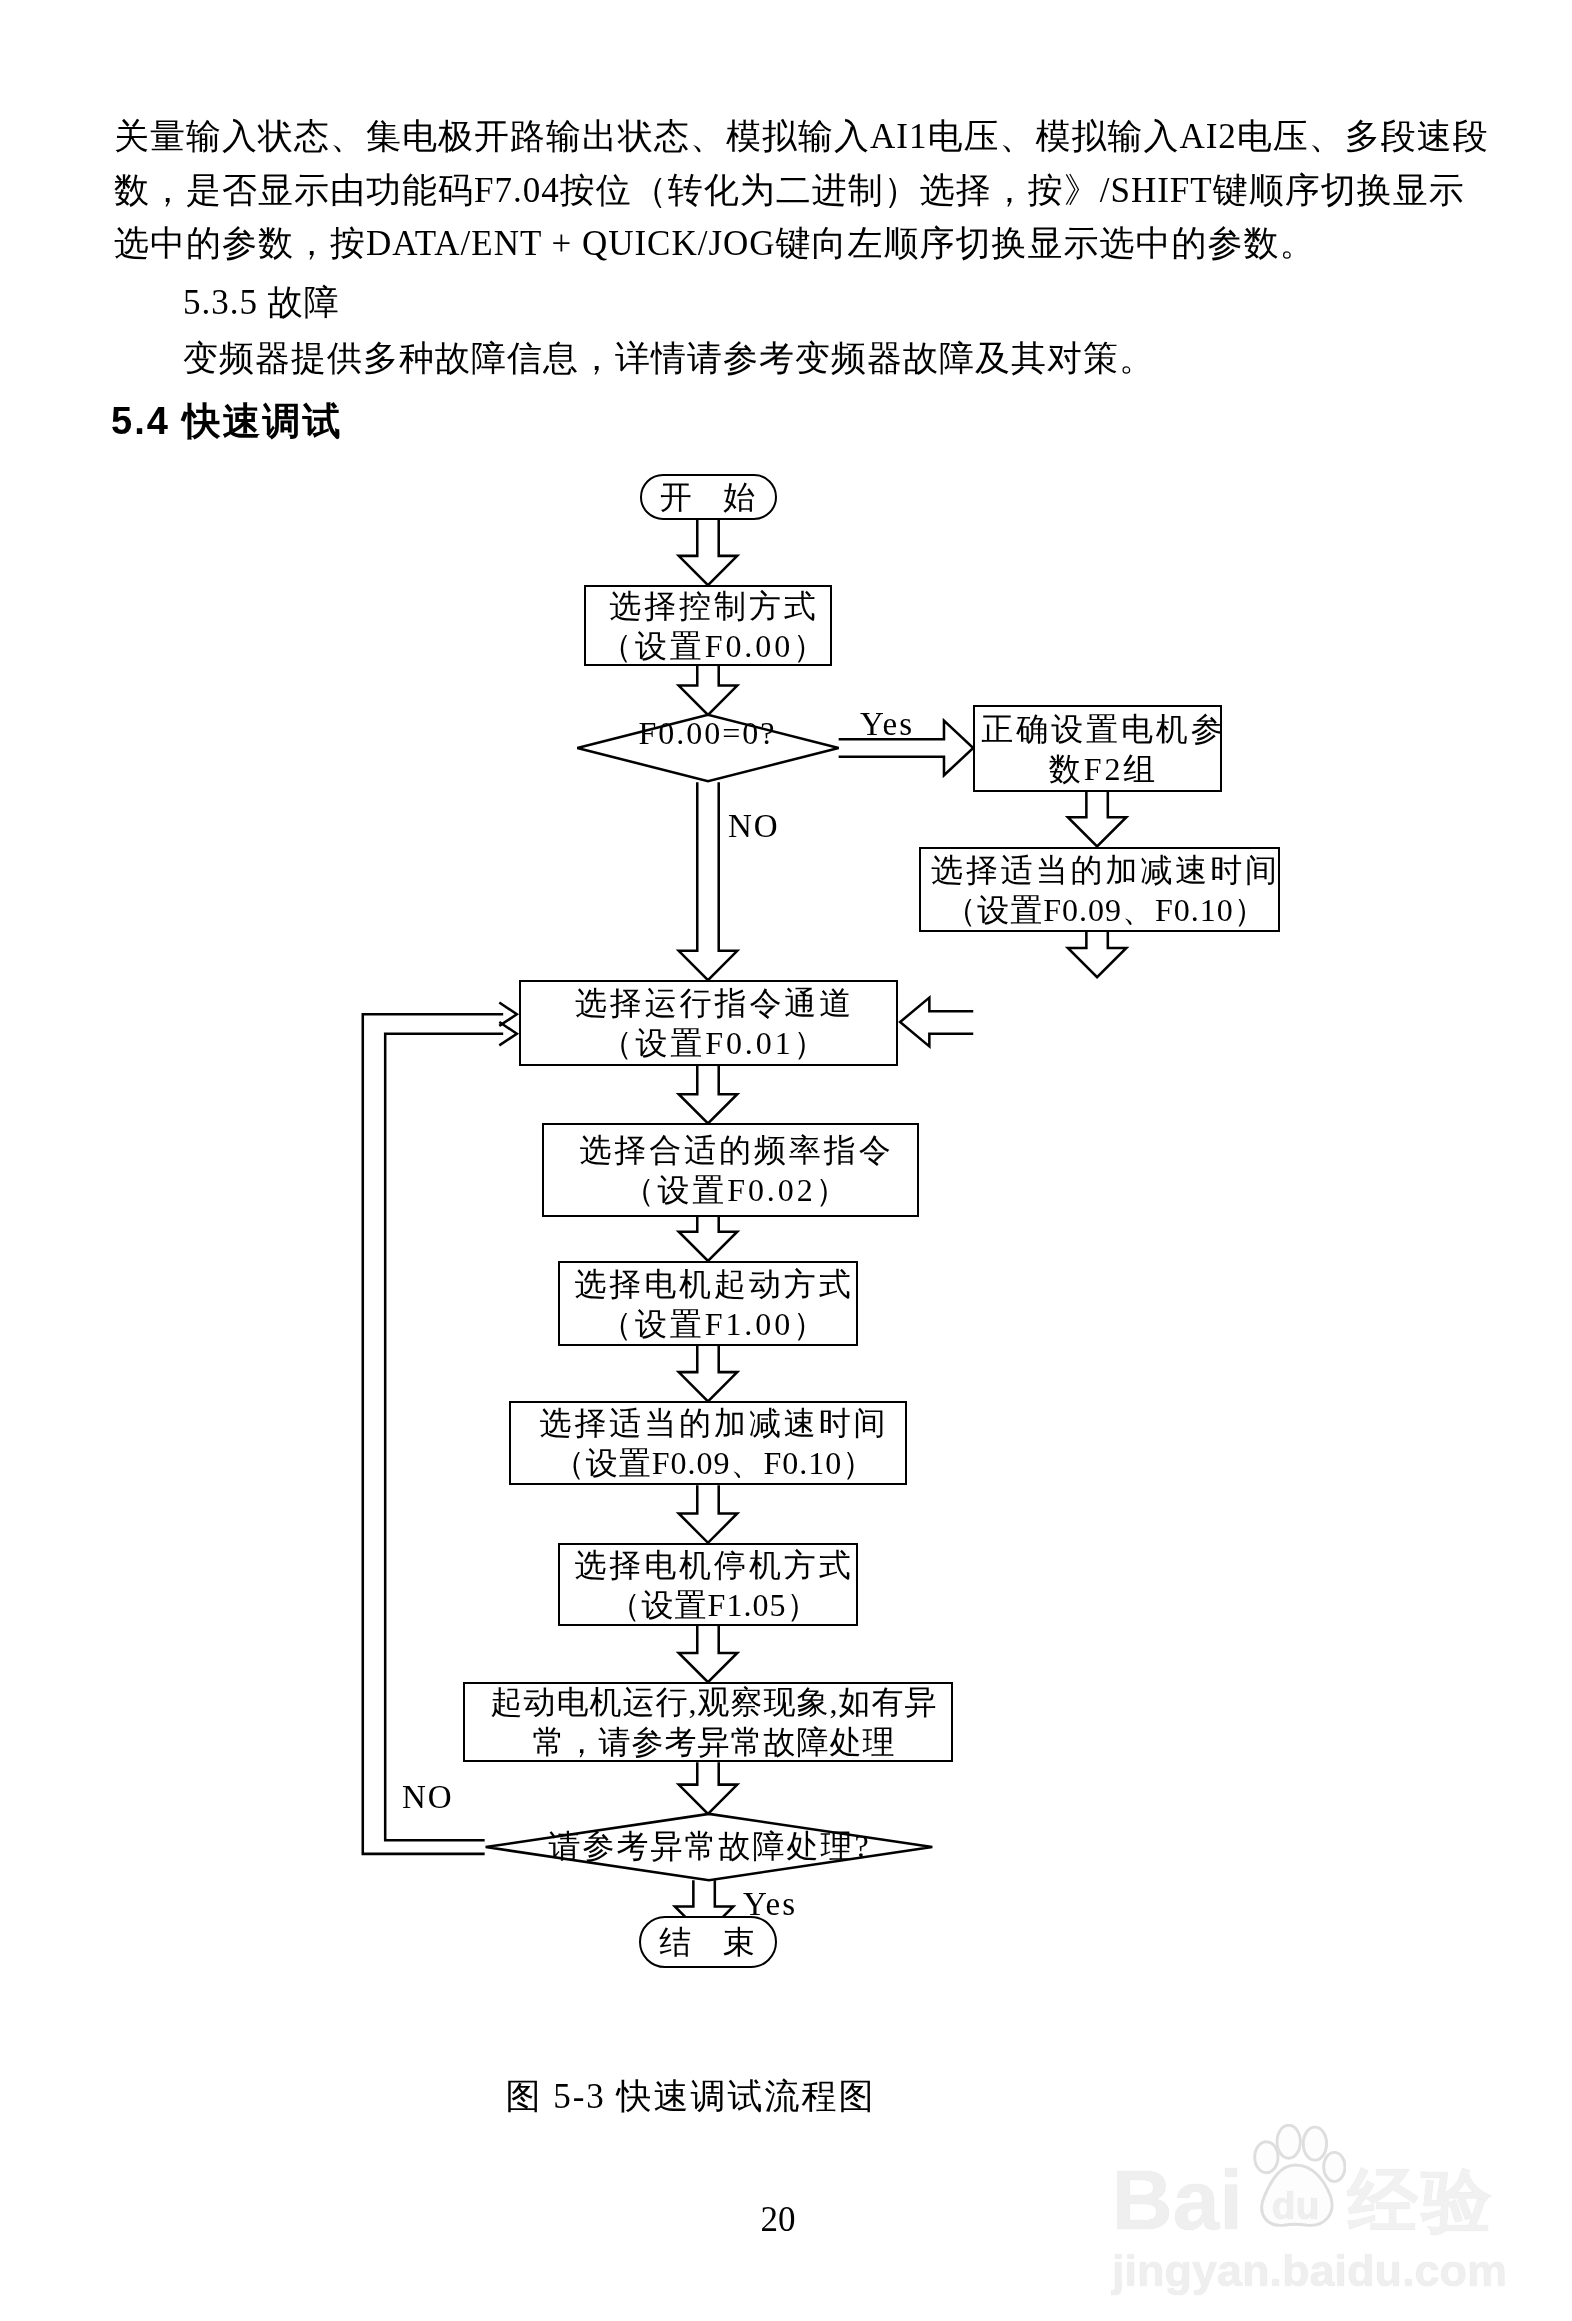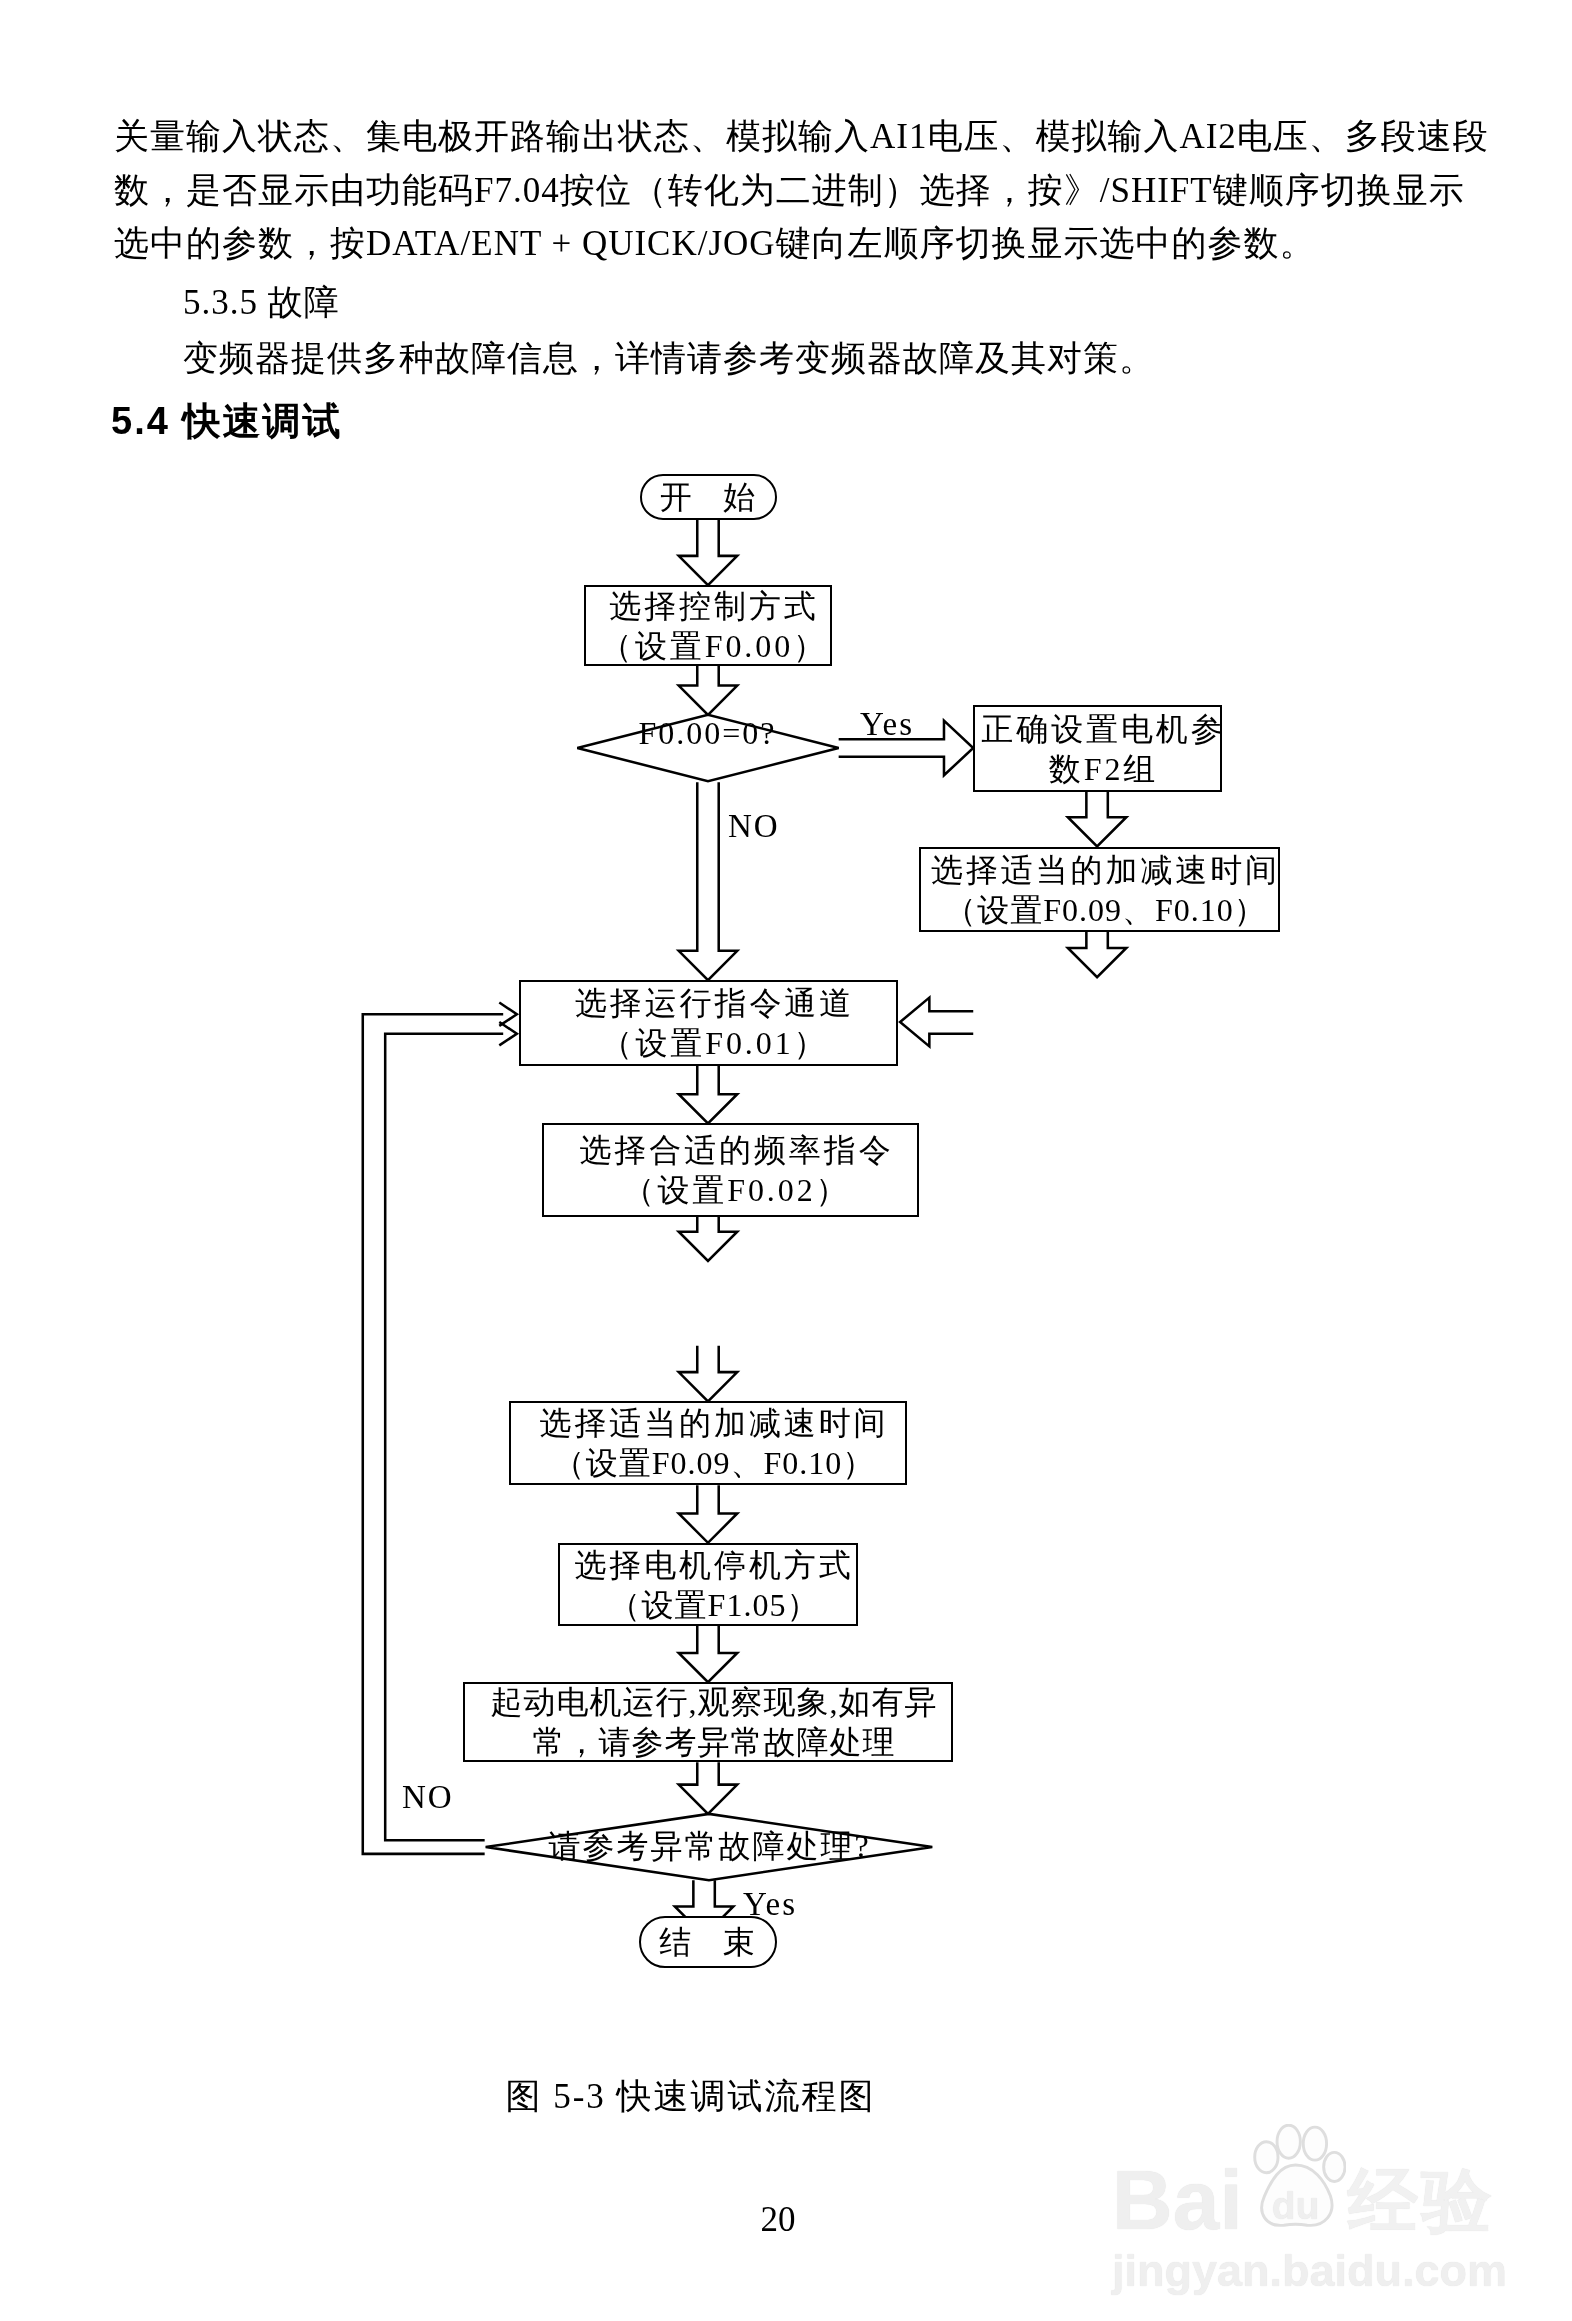--- a/index.html
+++ b/index.html
@@ -106,20 +106,24 @@
   <div class="node" style="left:519px; top:980px; width:379px; height:86px;">
     <div>选择运行指令通道</div>
     <div>（设置F0.01）</div>
   </div>
 
   <div class="node" style="left:542px; top:1123px; width:377px; height:94px;">
     <div>选择合适的频率指令</div>
     <div>（设置F0.02）</div>
   </div>
 
+  <div class="node" style="left:558px; top:1261px; width:300px; height:85px;">
+    <div>选择电机起动方式</div>
+    <div>（设置F1.00）</div>
+  </div>
 
   <div class="node" style="left:509px; top:1401px; width:398px; height:84px;">
     <div>选择适当的加减速时间</div>
     <div class="tight">（设置F0.09、F0.10）</div>
   </div>
 
   <div class="node" style="left:558px; top:1543px; width:300px; height:83px;">
     <div>选择电机停机方式</div>
     <div class="tight">（设置F1.05）</div>
   </div>

